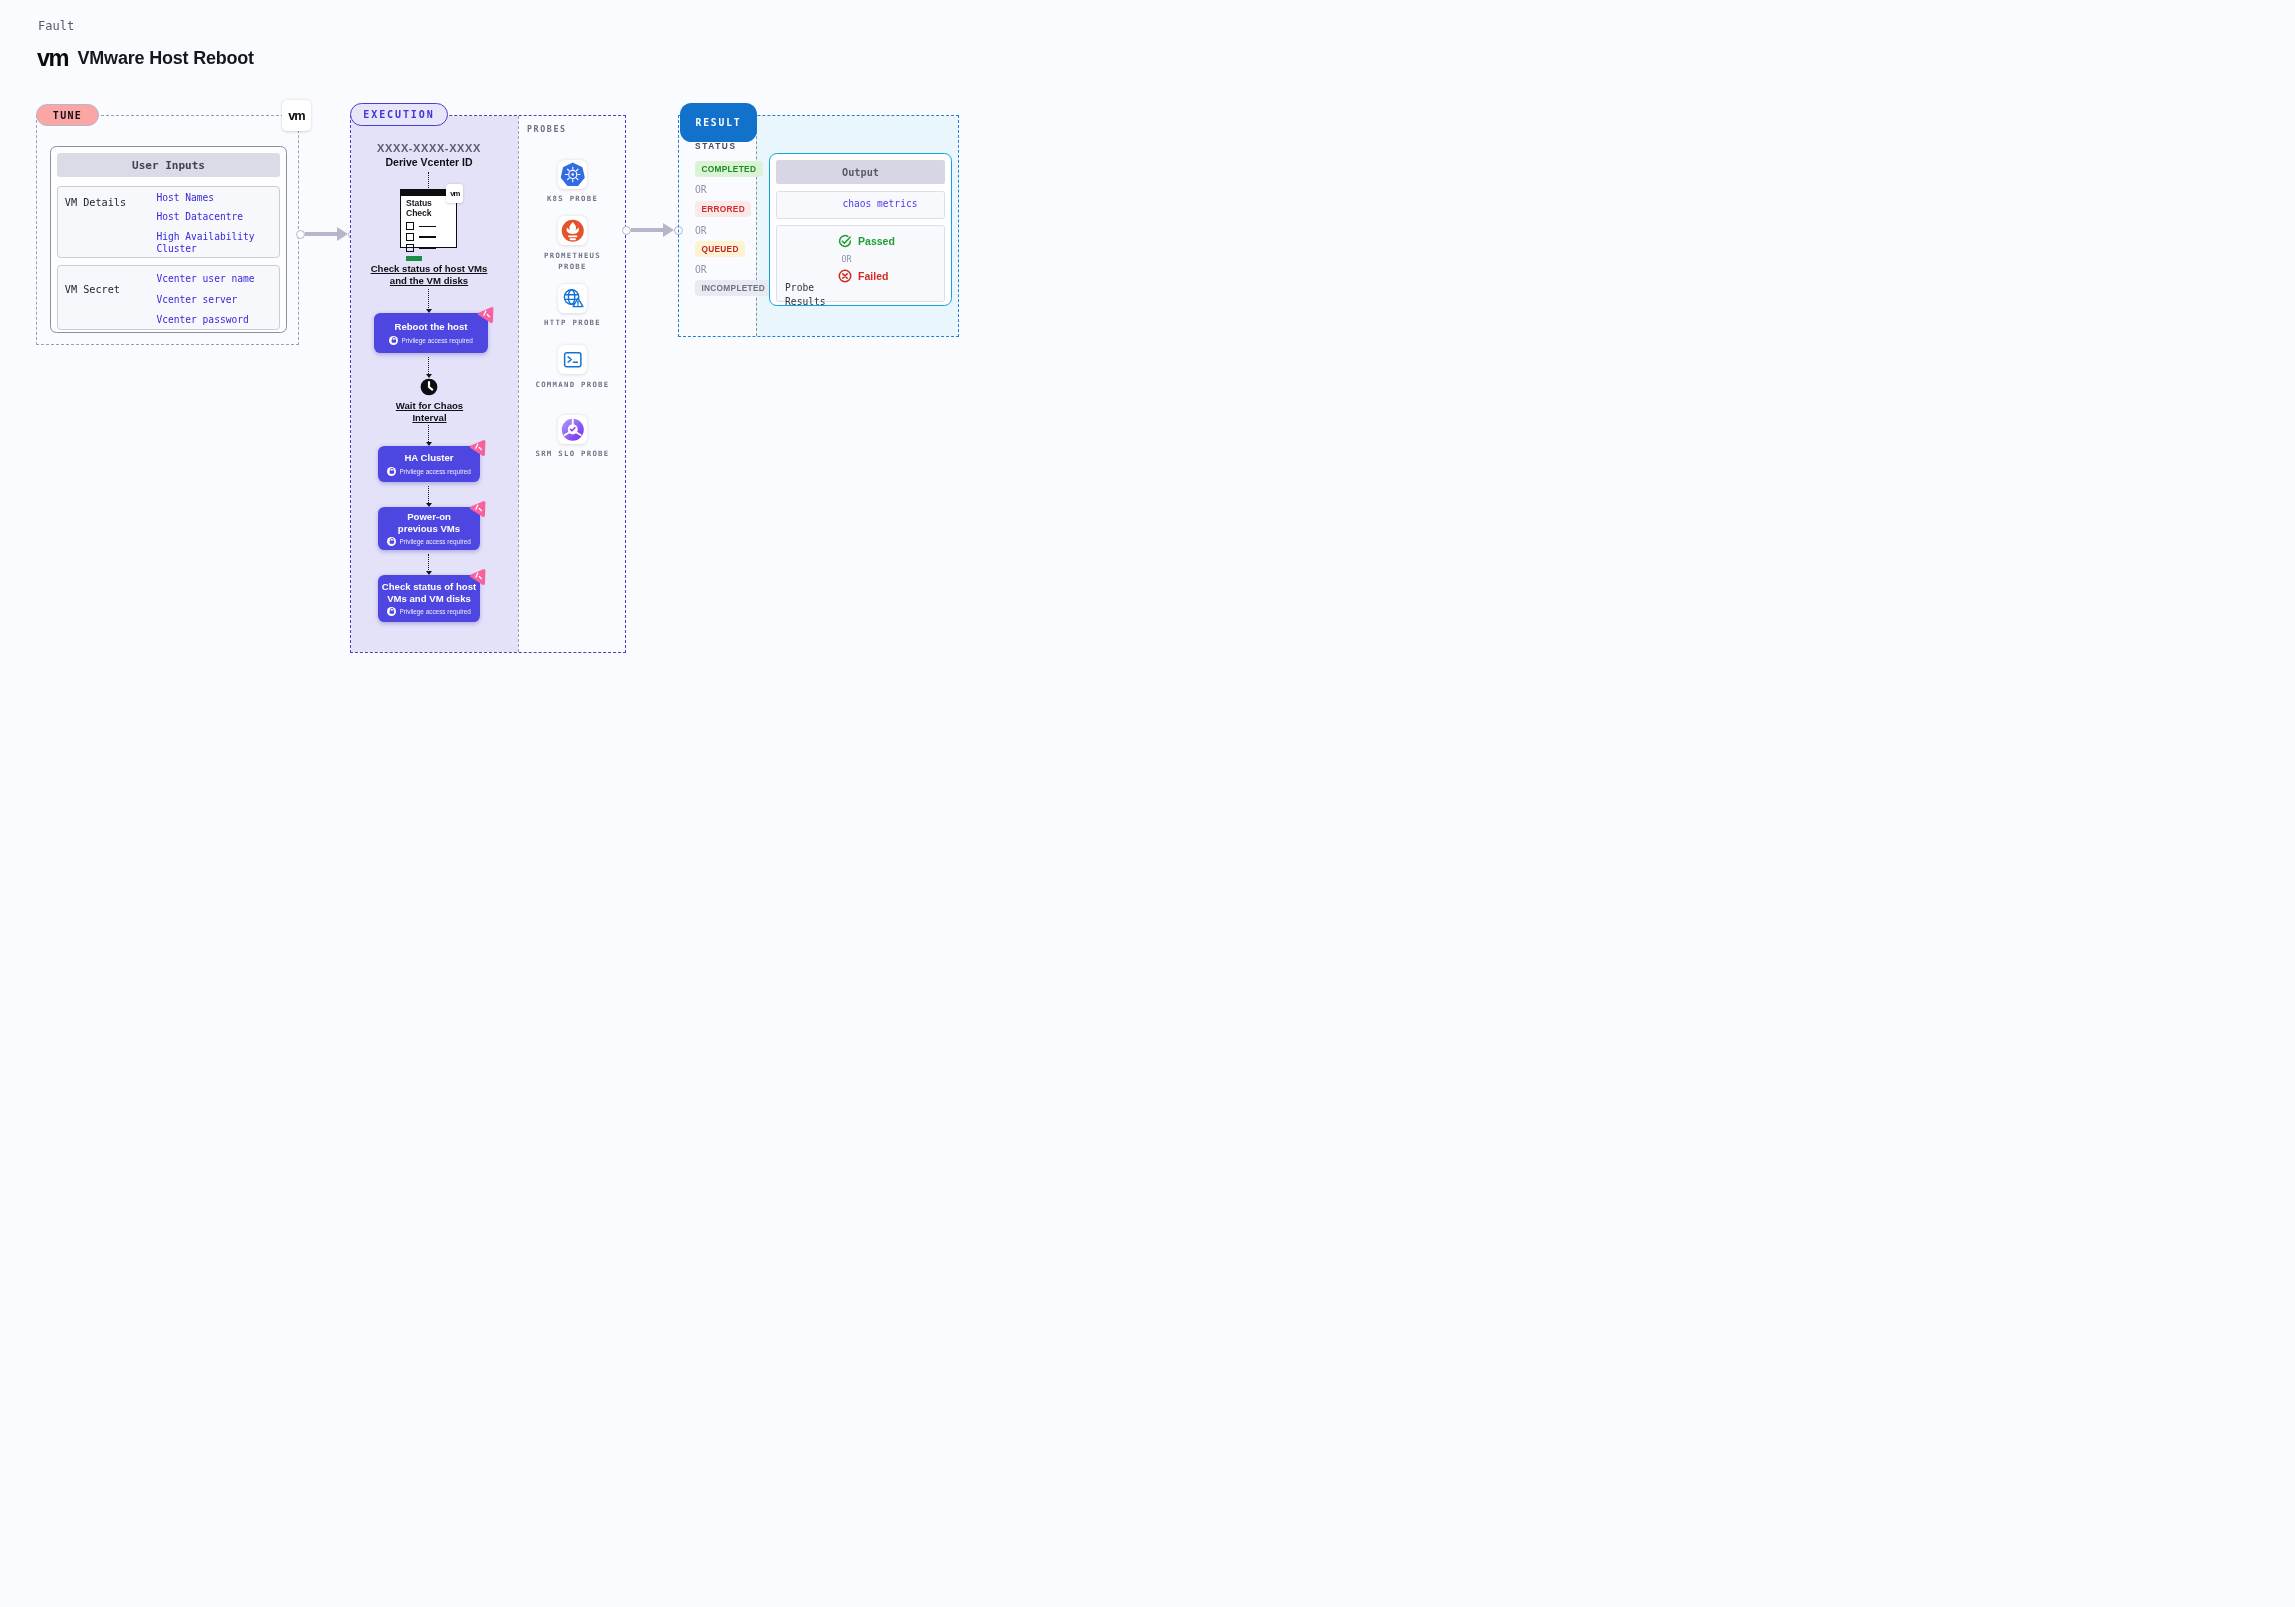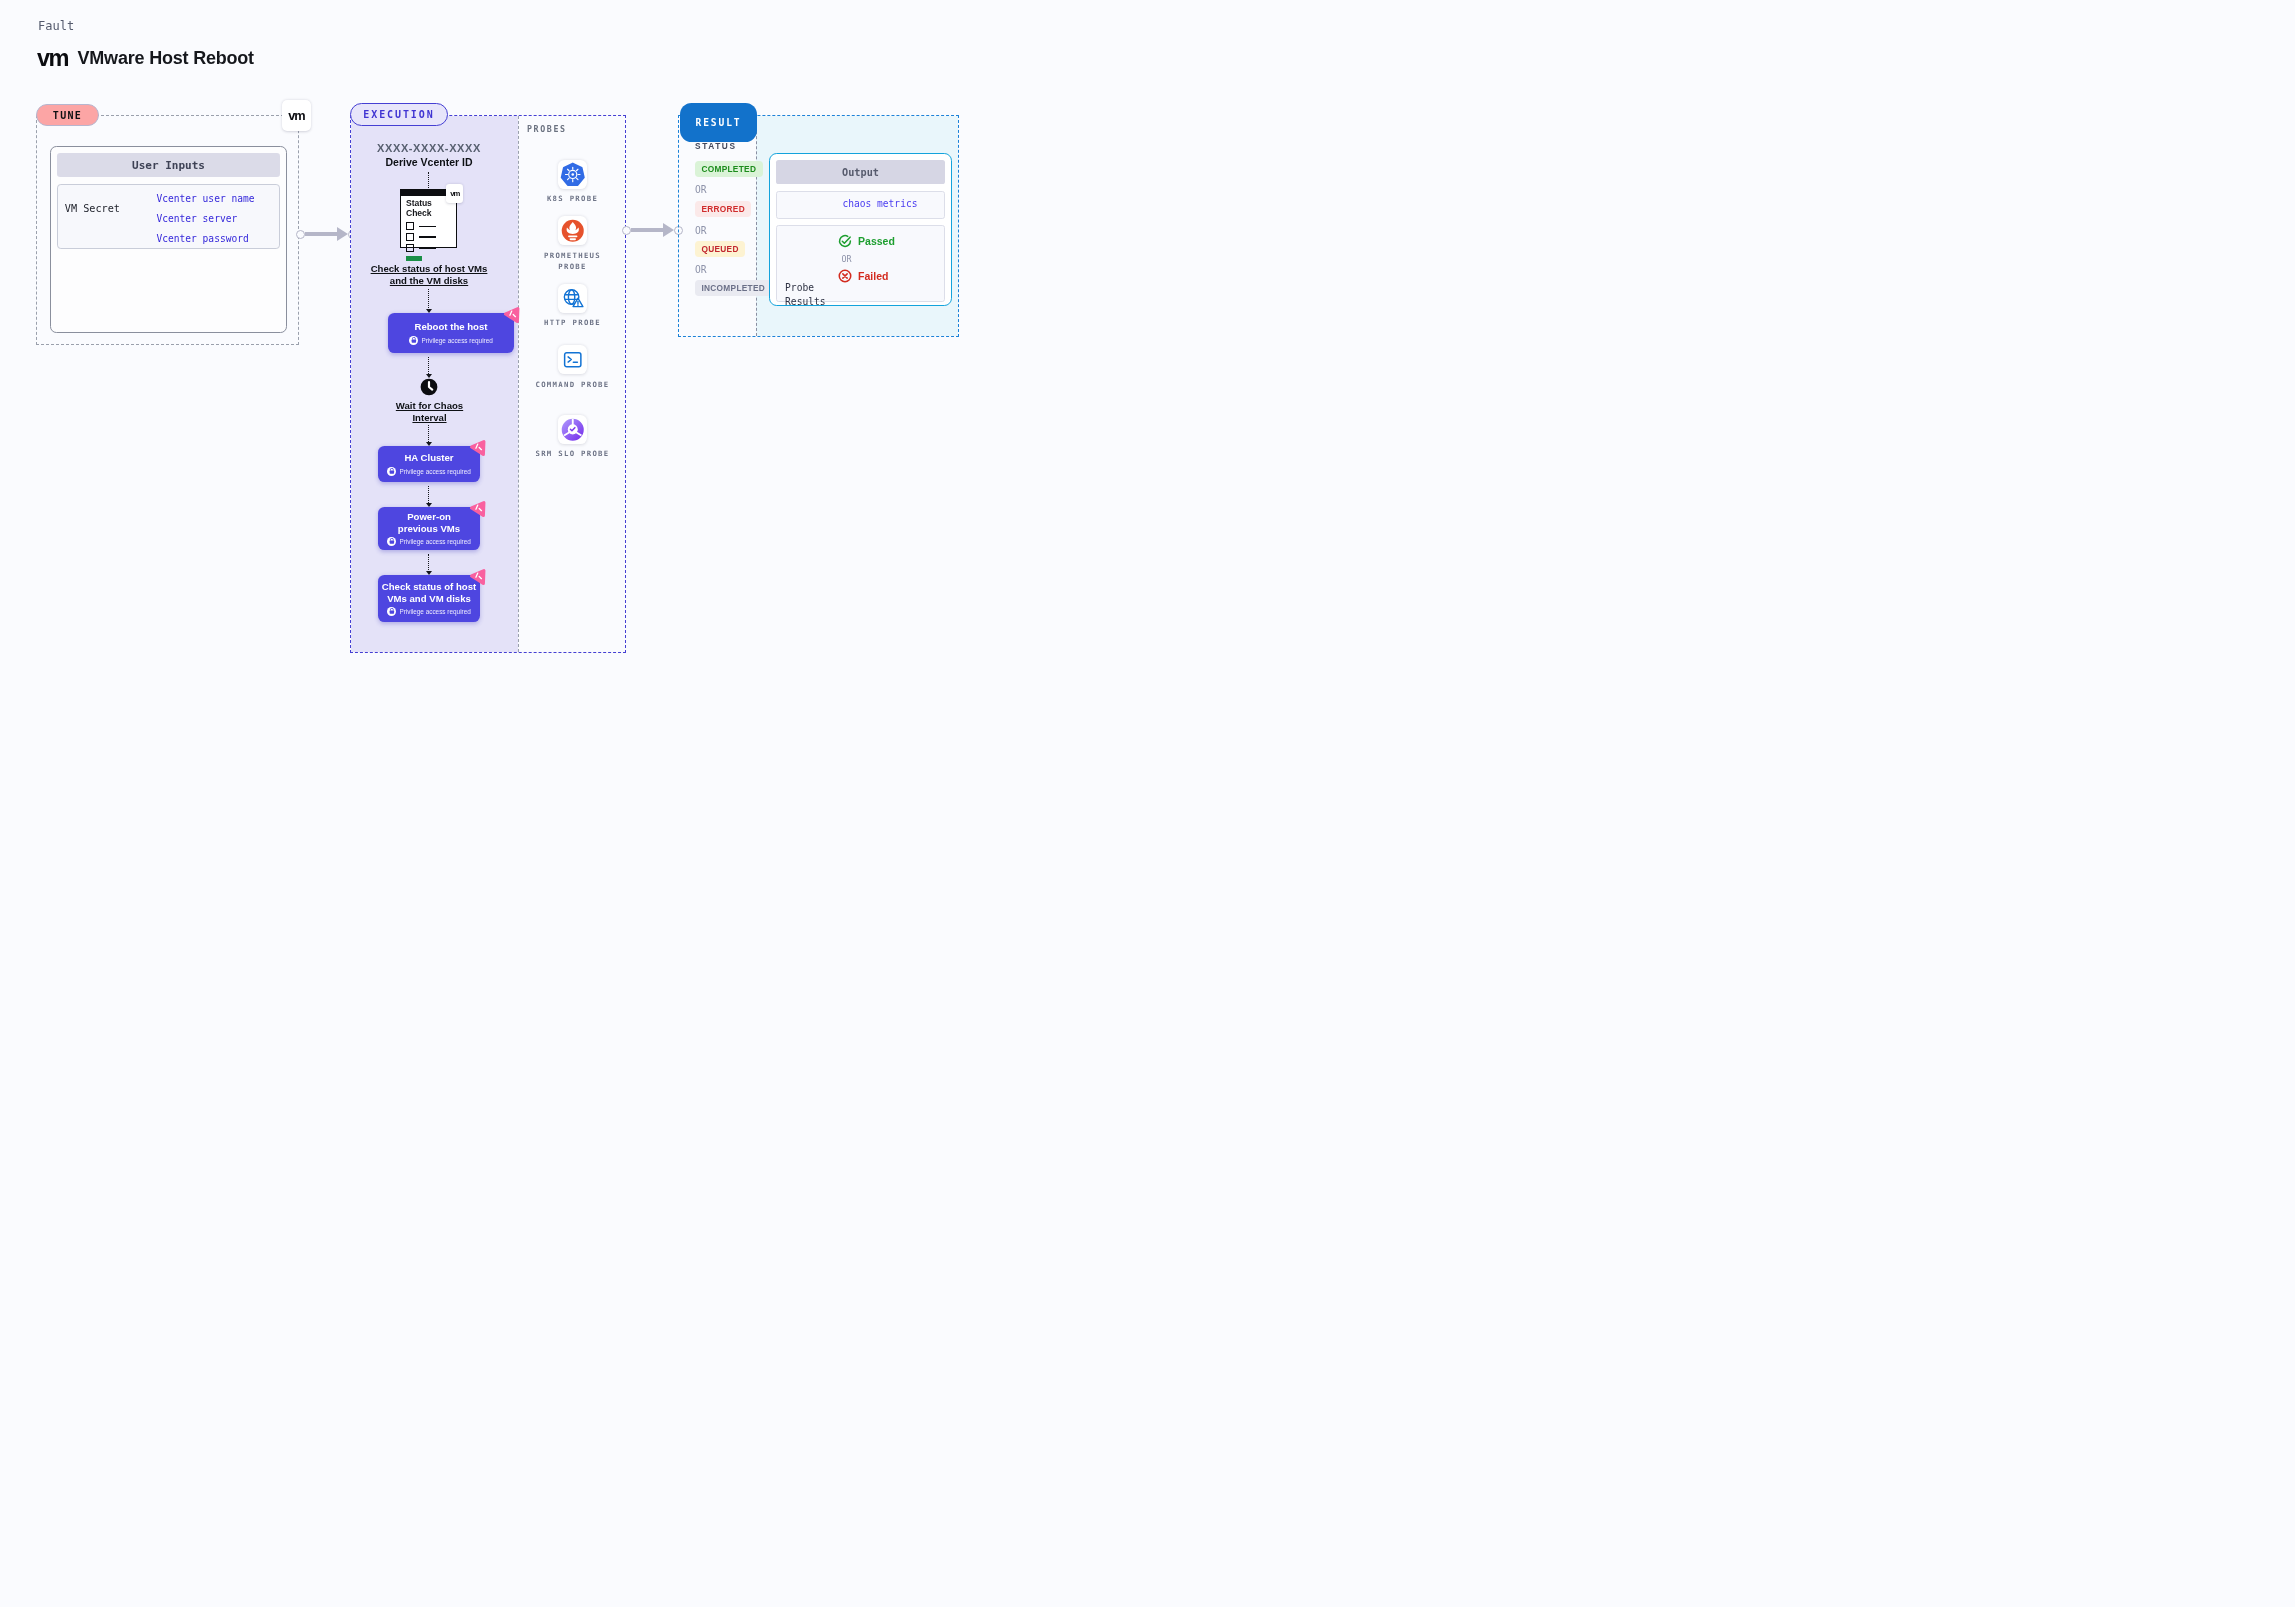--- a/index.html
+++ b/index.html
@@ -111,20 +111,28 @@
   </div>
 
   <div class="abs tune-box" style="left:36px;top:115px;width:263px;height:230px;"></div>
   <div class="abs pill tune-pill" style="left:36px;top:104px;width:63px;height:22px;">TUNE</div>
   <div class="abs vm-card" style="left:282px;top:100px;width:29px;height:31px;">
     <span class="vm-glyph">vm</span>
   </div>
 
   <div class="abs ui-card" style="left:50px;top:146px;width:237px;height:187px;">
     <div class="ui-header">User Inputs</div>
+    <div class="ui-row" style="margin-top:8.3px;height:70px;">
+      <div class="ui-label" style="top:10.2px;">VM Details</div>
+      <div class="ui-vals">
+        <div class="ui-val">Host Names</div>
+        <div class="ui-val" style="margin-top:7px;">Host Datacentre</div>
+        <div class="ui-val" style="margin-top:7px;">High Availability Cluster</div>
+      </div>
+    </div>
     <div class="ui-row" style="margin-top:7px;height:63px;">
       <div class="ui-label" style="top:18px;">VM Secret</div>
       <div class="ui-vals" style="top:7.7px;">
         <div class="ui-val">Vcenter user name</div>
         <div class="ui-val" style="margin-top:7.7px;">Vcenter server</div>
         <div class="ui-val" style="margin-top:7.7px;">Vcenter password</div>
       </div>
     </div>
   </div>
 
@@ -166,21 +174,21 @@
           <div class="sc-line"></div>
         </div>
       <div class="sc-green"></div>
     </div>
   </div>
 
   <div class="abs flow-caption" style="left:365px;top:263px;width:128px;">Check status of host VMs and the VM disks</div>
 
   <div class="darrow" style="left:428px;top:289px;height:19px;"></div>
 
-  <div class="abs node-btn" style="left:388px;top:313px;width:126px;height:40px;">
+  <div class="abs node-btn" style="left:374px;top:313px;width:114px;height:40px;">
     <svg class="chaos" width="19" height="18" viewBox="0 0 30 28">
       <g transform="rotate(8 15 14)">
         <path d="M4 14 L22 3 L24 23 Z" fill="#f9609f" stroke="#f9609f" stroke-width="5" stroke-linejoin="round"></path>
         <path d="M13 8 L11 15 M16 13 L20 16" stroke="#fff" stroke-width="2" stroke-linecap="round"></path>
       </g>
     </svg>
     <div class="node-title">Reboot the host</div>
     <div class="node-note">
       <span class="lock-circ">
         <svg width="5.7" height="6.4" viewBox="0 0 9 10">

